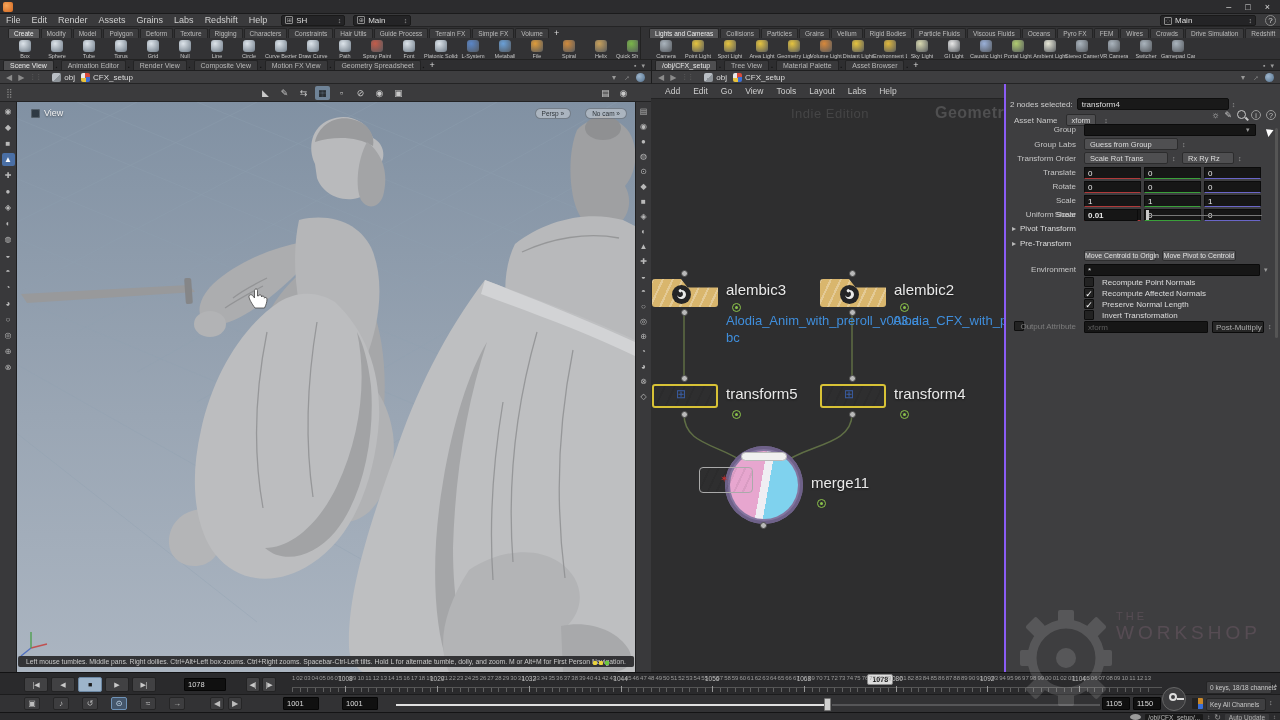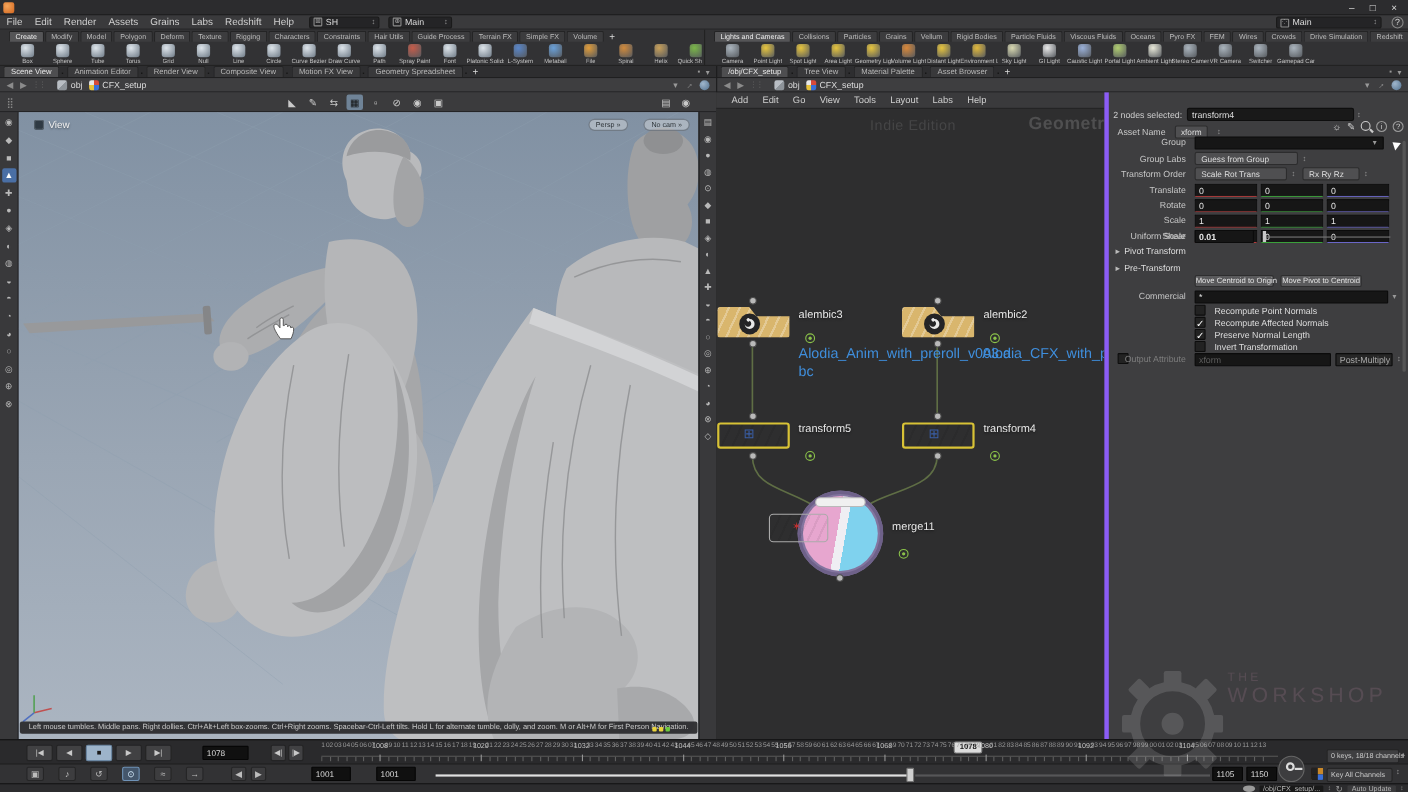--- a/index.html
+++ b/index.html
@@ -80,32 +80,32 @@
 #network{position:absolute;left:651px;top:84px;width:353px;height:588px;background:#2e2e2f;overflow:hidden}
 #net-menu{position:absolute;left:0;top:0;width:629px;height:15px;background:#3a3a3c;border-bottom:1px solid #232324;display:flex;align-items:center;font-size:8.5px;color:#cfcfcf}
 #net-menu-items{display:flex;gap:13px;padding-left:14px}
 .wm{position:absolute;font-size:13px;color:#454546;font-weight:bold;letter-spacing:.5px}
 .net-node{position:absolute;cursor:pointer}
 .alembic-body{width:66px;height:28px;background:#d9b66d;clip-path:polygon(0 0,44% 0,54% 30%,100% 30%,100% 100%,0 100%);border-radius:3px;position:relative;background-image:repeating-linear-gradient(115deg,rgba(255,255,255,.28) 0 2px,rgba(0,0,0,0) 2px 9px)}
 .alembic-ic{position:absolute;left:20px;top:6px;width:19px;height:19px;border-radius:50%;background:#242426}
 .alembic-ic svg{position:absolute;left:3px;top:3px}
 .xform-body{width:66px;height:24px;background:linear-gradient(#f2f2f2,#dcdcdc);border:2px solid #d8c236;border-radius:3px;position:relative;background-image:repeating-linear-gradient(115deg,rgba(0,0,0,.07) 0 2px,rgba(0,0,0,0) 2px 9px)}
 .xform-ic{position:absolute;left:22px;top:1px;font-size:12px;color:#3a5fa8}
-.node-label{position:absolute;font-size:10px;color:#e9e9e9;white-space:nowrap;text-shadow:0 1px 2px rgba(0,0,0,.5)}
+.node-label{position:absolute;font-size:15px;color:#e9e9e9;white-space:nowrap;text-shadow:0 1px 2px rgba(0,0,0,.5)}
 .node-comment{position:absolute;font-size:13px;color:#3f8edc;white-space:nowrap}
 .io-dot{position:absolute;width:7px;height:7px;border-radius:50%;background:#b9b9b9;border:1px solid #4a4a4a}
 .flag{position:absolute;width:9px;height:9px;border:1.5px solid #8bc34a;border-radius:50%}
 .flag::after{content:"";position:absolute;left:2px;top:2px;width:3px;height:3px;border-radius:50%;background:#8bc34a}
 #merge-outer{position:absolute;width:78px;height:78px;border-radius:50%;background:#83759f;box-shadow:inset 0 0 0 3px #6e6189}
 #merge-inner{position:absolute;left:5px;top:5px;width:68px;height:68px;border-radius:50%;background:linear-gradient(100deg,#e7a6cf 0 46%,#efeef3 46% 56%,#7fd2ee 56% 100%)}
 #merge-arc{position:absolute;left:16px;top:6px;width:46px;height:9px;border-radius:5px;background:#f0f0f0;border:1px solid #b9b9b9}
 #merge-body{position:absolute;left:-26px;top:21px;width:54px;height:26px;background:linear-gradient(#fbfbfb,#e9e9e9);border:1px solid #aaa;border-radius:4px;background-image:repeating-linear-gradient(115deg,rgba(0,0,0,.06) 0 2px,rgba(0,0,0,0) 2px 8px)}
 #merge-logo{position:absolute;left:20px;top:5px;font-size:10px;color:#c03030}
 
-#params{position:absolute;left:1004px;top:84px;width:276px;height:588px;background:#3e3e40;border-left:4px solid #8b5cf6;overflow:hidden}
+#params{position:absolute;left:1004px;top:84px;width:276px;height:588px;background:#3e3e40;border-left:2px solid #8b5cf6;overflow:hidden}
 #p-header{position:absolute;left:0;top:12px;width:276px;height:16px;display:flex;align-items:center;font-size:8px;color:#ccc}
 #p-node-field{background:#191919;border:1px solid #0e0e0e;border-radius:2px;width:152px;height:12px;color:#ddd;font-size:8px;line-height:11px;padding-left:4px;margin-left:4px}
 #p-icons{position:absolute;right:4px;top:26px;display:flex;gap:5px;color:#c9c9c9;font-size:9px}
 .p-circ{width:10px;height:10px;border:1px solid #999;border-radius:50%;font-size:7px;line-height:9px;text-align:center}
 #p-assetrow{position:absolute;left:8px;top:30px;display:flex;align-items:center;gap:8px;font-size:8px;color:#c9c9c9}
 .p-select{background:#4f4f51;border:1px solid #2c2c2d;border-radius:2px;color:#ddd;font-size:7.5px;height:12px;line-height:11px;padding:0 5px;white-space:nowrap;cursor:pointer}
 .p-row{position:absolute;left:0;width:276px;height:12px;font-size:8px}
 .p-label{position:absolute;left:0;top:1px;width:70px;text-align:right;color:#c6c6c6;white-space:nowrap}
 .p-label.dim{color:#7d7d7d}
 .p-field{position:absolute;background:#161616;border:1px solid #0b0b0b;color:#e8e8e8;font-size:8px;height:12px;line-height:11px;padding-left:3px;border-radius:1px}
@@ -770,21 +770,21 @@
       <span class="collapse"><b>▸</b><span>Pivot Transform</span></span>
     </div>
   <div class="p-row" style="top:155px">
       <span class="collapse"><b>▸</b><span>Pre-Transform</span></span>
     </div>
 
   <span class="p-btn" style="left:78px;top:166px;width:72px">Move Centroid to Origin</span>
   <span class="p-btn" style="left:156px;top:166px;width:74px">Move Pivot to Centroid</span>
 
   <div class="p-row" style="top:180px">
-    <span class="p-label">Commercial</span>
+    <span class="p-label">Environment</span>
     <span class="p-field" style="left:78px;top:0;width:176px">*</span>
     <span class="dd" style="left:258px">▾</span>
   </div>
   <div id="cb-list">
       <div class="p-row" style="top: 193px;">
         <span class="cb" style="left: 78px; top: 0px;"></span>
         <span class="cb-lb" style="left: 96px; top: 1px;">Recompute Point Normals</span>
       </div>
       <div class="p-row" style="top: 204px;">
         <span class="cb" style="left: 78px; top: 0px;">✓</span>

